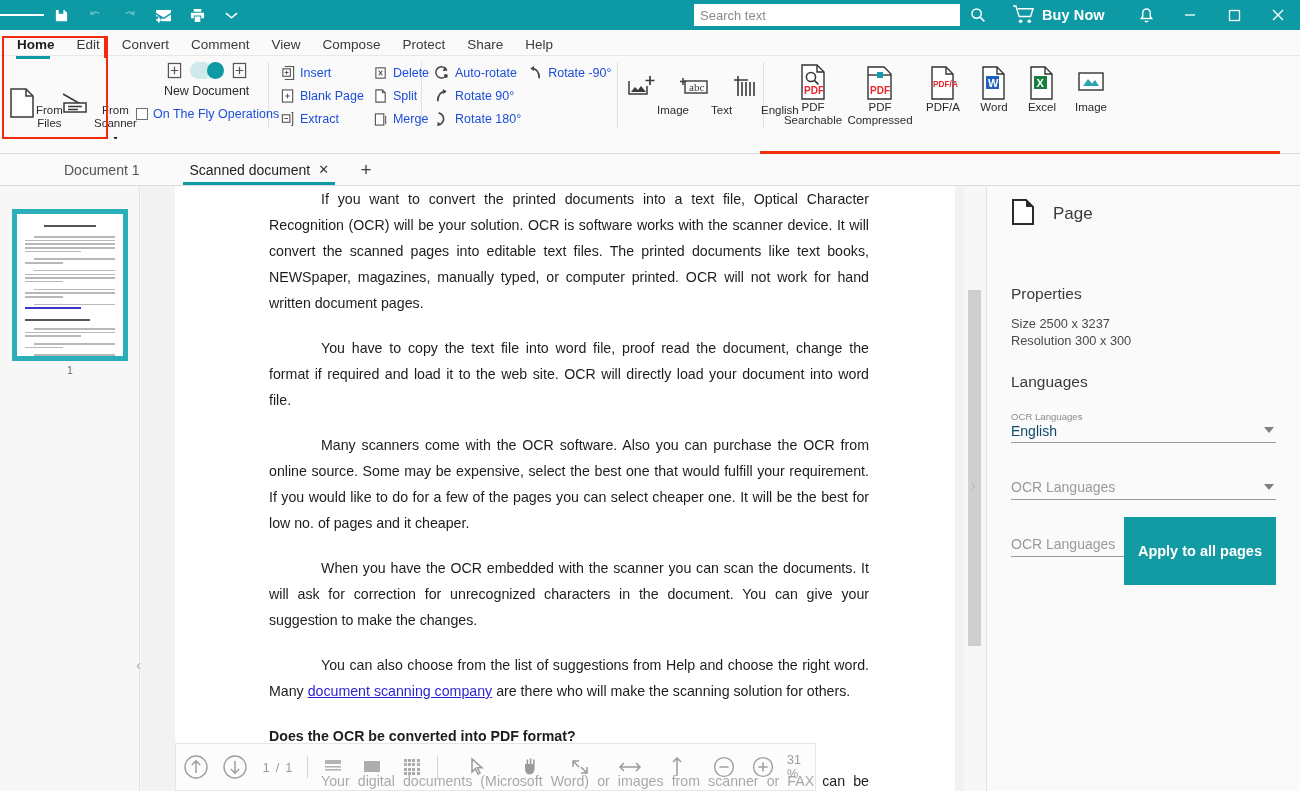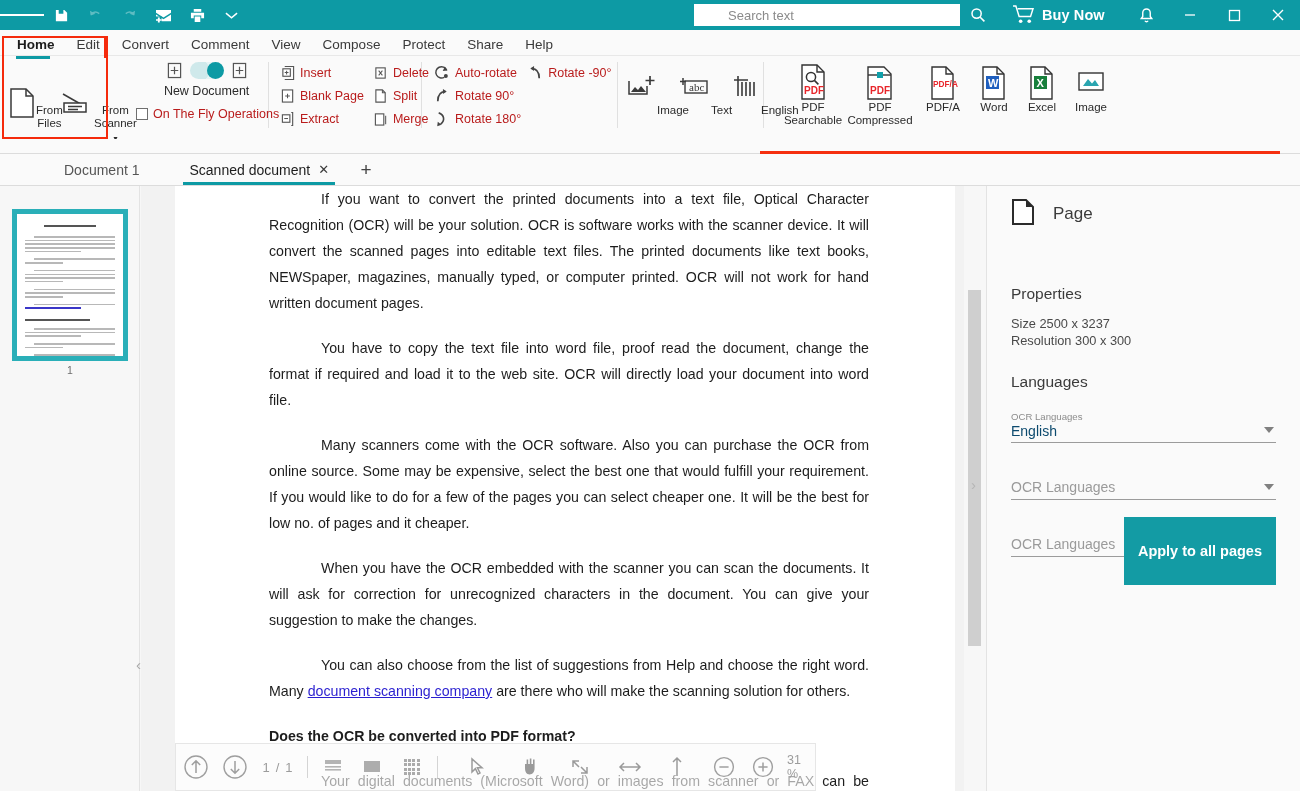--- a/index.html
+++ b/index.html
@@ -19,21 +19,21 @@
   .hamburger { width: 44px; height: 30px; display:flex; align-items:center; justify-content:center; cursor:pointer;}
   .hamburger span { display:block; width:26px; height:2.6px; background:#fff; margin:2.6px 0; }
   .tb-icon {
     width: 34px; height: 30px; display:flex; align-items:center; justify-content:center;
     color:#ffffff; cursor:pointer;
   }
   .tb-icon.dim { color: #4fb6bd; }
   .tb-icon svg { display:block; }
   .searchwrap {
     position: absolute; left: 694px; top: 4px; width: 266px; height: 22px;
-    background: #ffffff; display: flex; align-items: flex-end; padding-left: 28px;
+    background: #ffffff; display: flex; align-items: flex-end;
   }
   .searchwrap input {
     border: 0; outline: 0; width: 100%; height: 100%;
     padding: 0 6px; font-size: 13px; color: #333;
     font-family: "Liberation Sans", sans-serif; background: transparent;
   }
   .searchwrap input::placeholder { color: #8b8b8b; }
   .search-btn { position:absolute; left:966px; top:4px; width:24px; height:22px; display:flex;align-items:center;justify-content:center;color:#fff;cursor:pointer;}
   .buynow { position:absolute; left:1012px; top:0; height:30px; display:flex; align-items:center; gap:7px; color:#fff; cursor:pointer;}
   .buynow .lbl { font-size:14.5px; font-weight:bold; letter-spacing:.1px;}
@@ -69,21 +69,21 @@
   .bigbtn {
     width:52px; display:flex; flex-direction:row; align-items:center;
     padding-top:4px; cursor:pointer; position:relative;
   }
   .bigbtn .gl { height:34px; display:flex;align-items:center;justify-content:center; }
   .bigbtn .cap { font-size:11.5px; color:#2b2b2b; text-align:center; line-height:12.5px;margin-top:44px; }
   .bigbtn .cap .car { font-size:8px; }
   .teal-tick { position:absolute; top:0; left:8px; width:34px; height:2.6px; background:#0d9aa4; }
 
   .smallrow { display:flex; align-items:center; gap:5px; height:23px; cursor:pointer; padding-left:2px;}
-  .smallrow .lbl { font-size:12.5px; color:#b91c1c; white-space:nowrap; }
+  .smallrow .lbl { font-size:12.5px; color:#1d4ed8; white-space:nowrap; }
   .col { display:flex; flex-direction:column; }
 
   .toggle-pill { width:34px;height:17px;border-radius:9px;
     background: radial-gradient(circle at 25% 50%, #cfe9eb 0 40%, #e7f3f4 41% 100%);
     position:relative; cursor:pointer; }
   .toggle-pill .knob { position:absolute; right:0; top:0; width:17px;height:17px;border-radius:50%;background:#0d9aa4;}
 
   .checkbox { width:12px;height:12px;border:1.4px solid #6f6f6f; background:#fff; }
 
   .qc-btn { width:62px; display:flex; flex-direction:column; align-items:center; padding-top:5px; cursor:pointer;}

